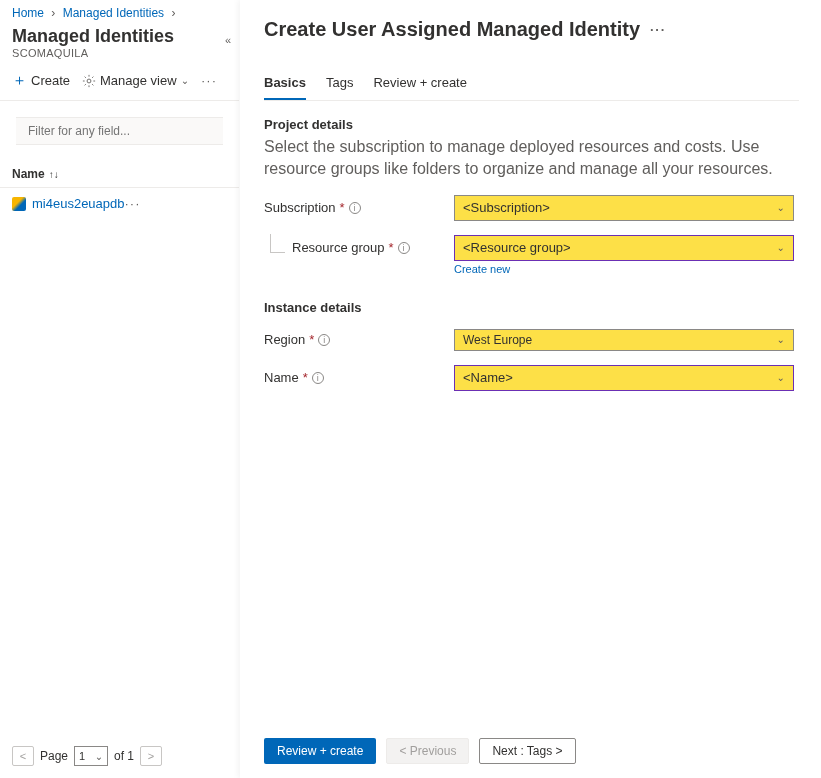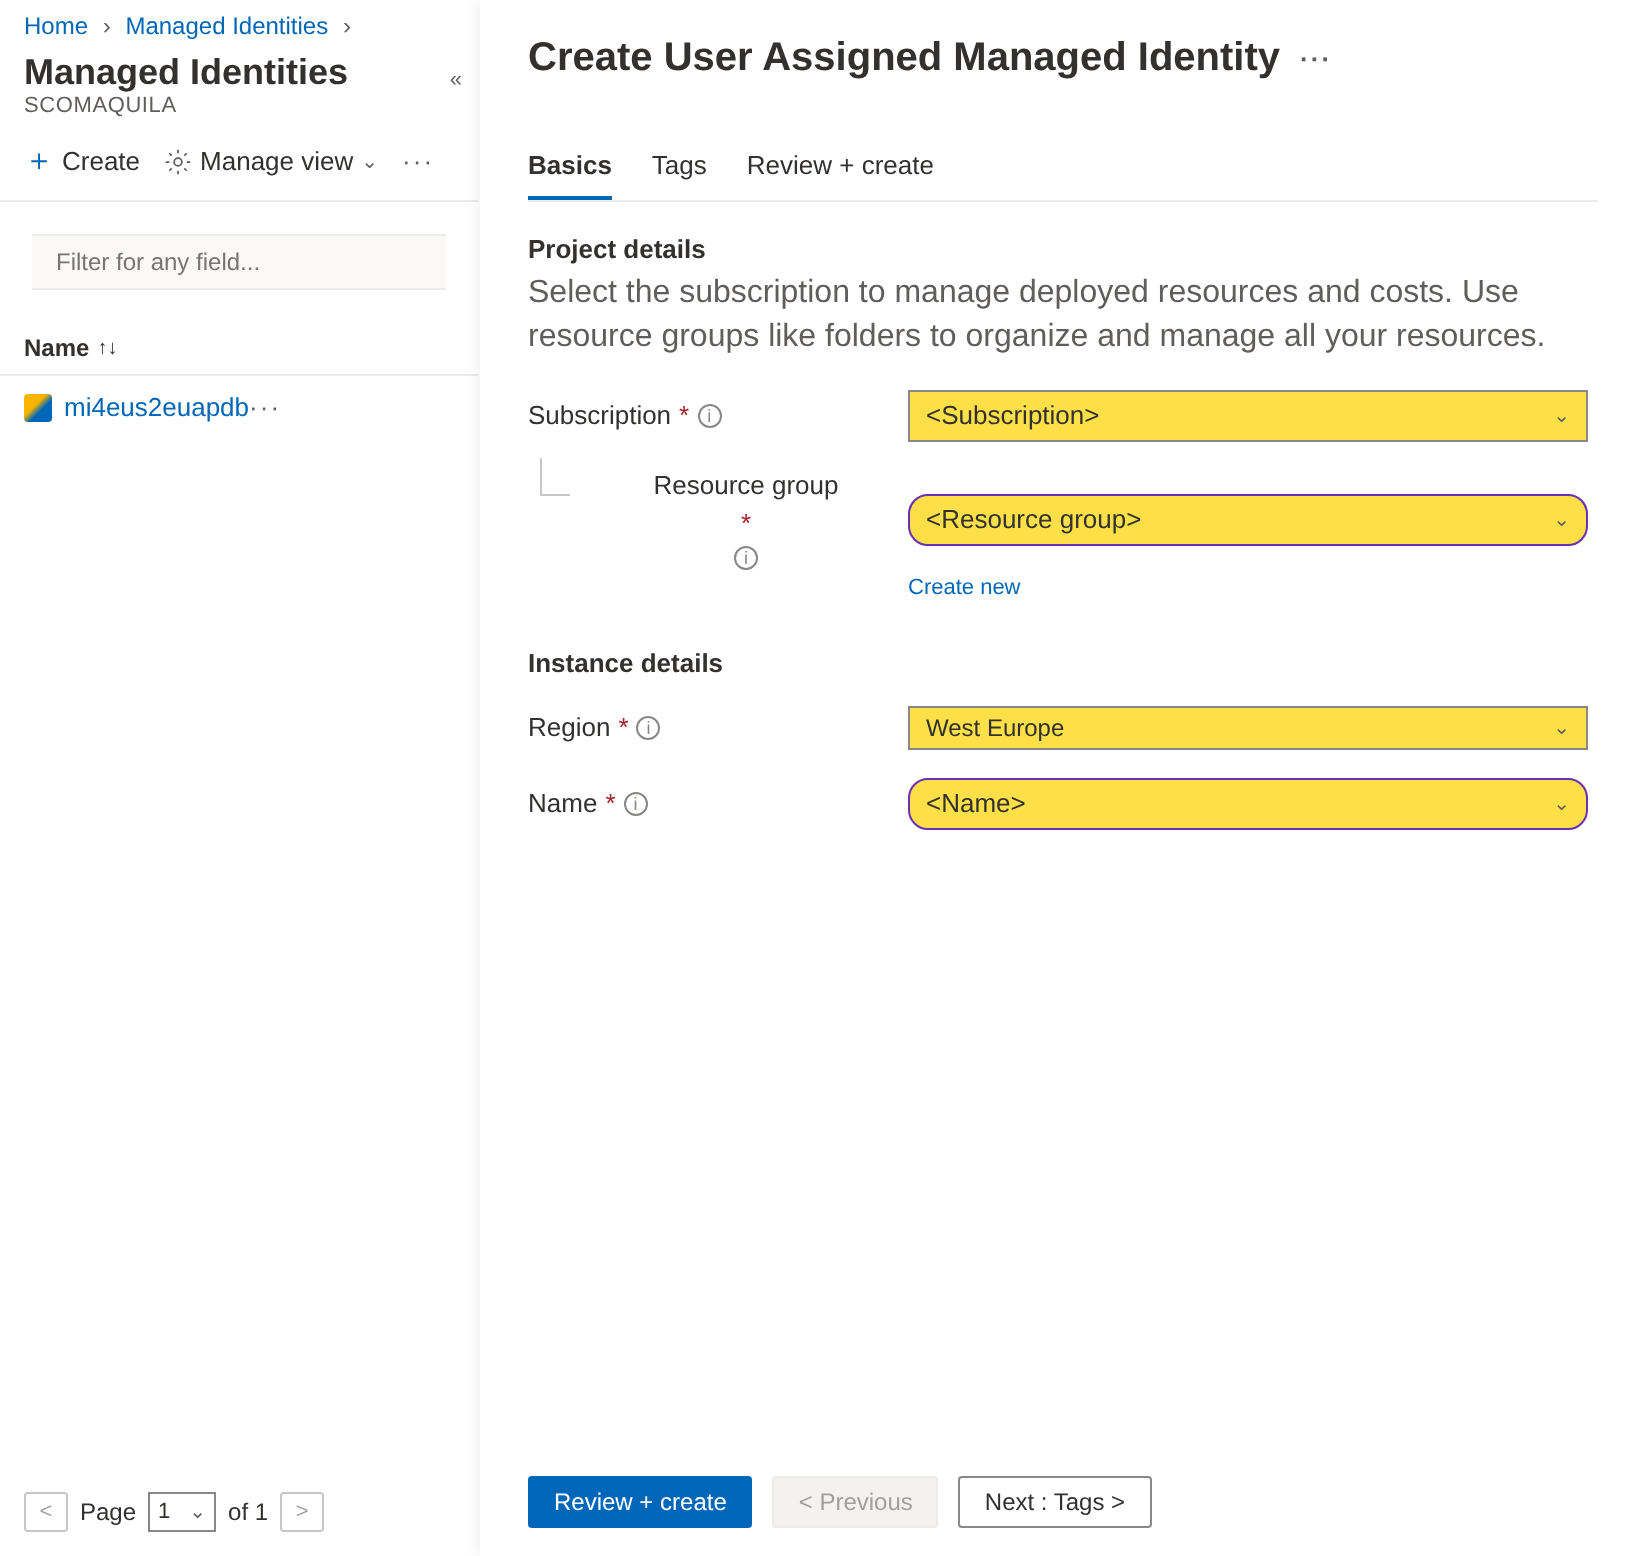--- a/index.html
+++ b/index.html
@@ -33,27 +33,27 @@
   .pg-sel { width:34px;height:20px;border:1px solid #8a8886; display:flex; align-items:center; justify-content:space-between; padding:0 4px; font-size:11px; cursor:pointer;}
   
   .right { flex:1; padding:18px 22px 60px 24px; position:relative; box-shadow:-2px 0 6px rgba(0,0,0,0.05);}
   .r-title { font-size:20px; font-weight:600; display:flex; align-items:center; gap:10px;}
   .tabs { display:flex; gap:20px; margin-top:28px; border-bottom:1px solid #edebe9;}
   .tab { padding:6px 0 8px 0; font-size:13px; cursor:pointer; color:#323130;}
   .tab.active { border-bottom:2px solid #0067b8; font-weight:600;}
   .sec-head { font-size:13px; font-weight:600; margin-top:16px;}
   .sec-desc { font-size:16px; color:#605e5c; margin-top:4px; line-height:1.4;}
   .field-row { display:flex; align-items:center; margin-top:14px;}
-  .field-row.indent .label { padding-left:28px; position:relative;flex-direction:column;}
+  .field-row.indent .label { padding-left:28px; position:relative;}
   .field-row.indent .label::before{ content:""; position:absolute; left:6px; top:-6px; width:14px; height:18px; border-left:1px solid #c8c6c4; border-bottom:1px solid #c8c6c4;}
   .label { width:190px; font-size:13px; display:flex; align-items:center; gap:4px;}
   .req { color:#a4262c;}
   .info { width:12px;height:12px;border:1px solid #8a8886;border-radius:50%;font-size:9px;display:inline-flex;align-items:center;justify-content:center;color:#8a8886;cursor:pointer;}
   .sel { flex:1; max-width:340px; height:26px; border:1px solid #8a8886; display:flex; align-items:center; justify-content:space-between; padding:0 8px; font-size:13px; cursor:pointer; background:#fde047;}
-  .sel.hl { border-color:#6b2fb3;border-radius:10px;}
+  .sel.hl { border-color:#6b2fb3;}
   .sel.sm { font-size:12px; height:22px;}
   .link-sm { font-size:11px; color:#0067b8; margin-left:190px; margin-top:2px; display:inline-block; cursor:pointer;}
   .footer { position:absolute; bottom:14px; left:24px; right:22px; display:flex; gap:10px;}
   .btn { height:26px; padding:0 12px; font-size:12px; border-radius:2px; cursor:pointer; border:1px solid transparent; display:flex; align-items:center;}
   .btn.primary { background:#0067b8; color:#fff;}
   .btn.disabled { background:#f3f2f1; color:#a19f9d; border:1px solid #edebe9; cursor:default;}
   .btn.secondary { background:#fff; border:1px solid #8a8886; color:#323130;}
 </style>
 </head>
 <body>

